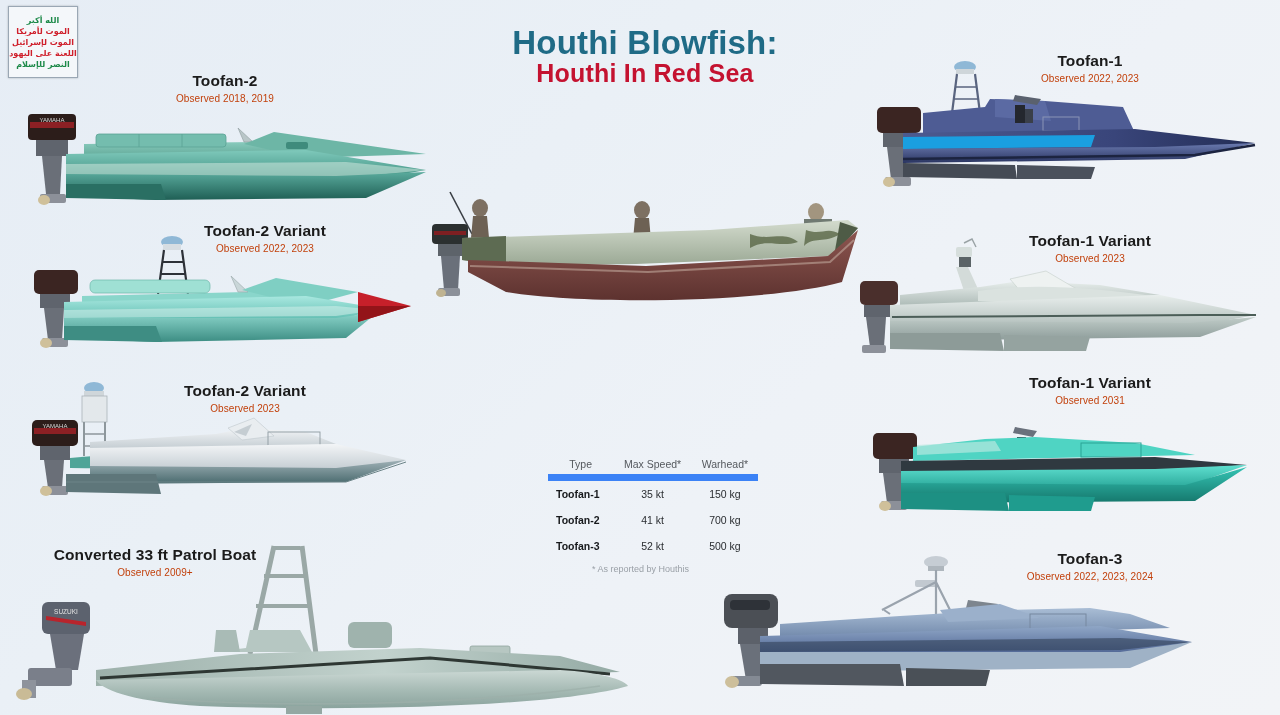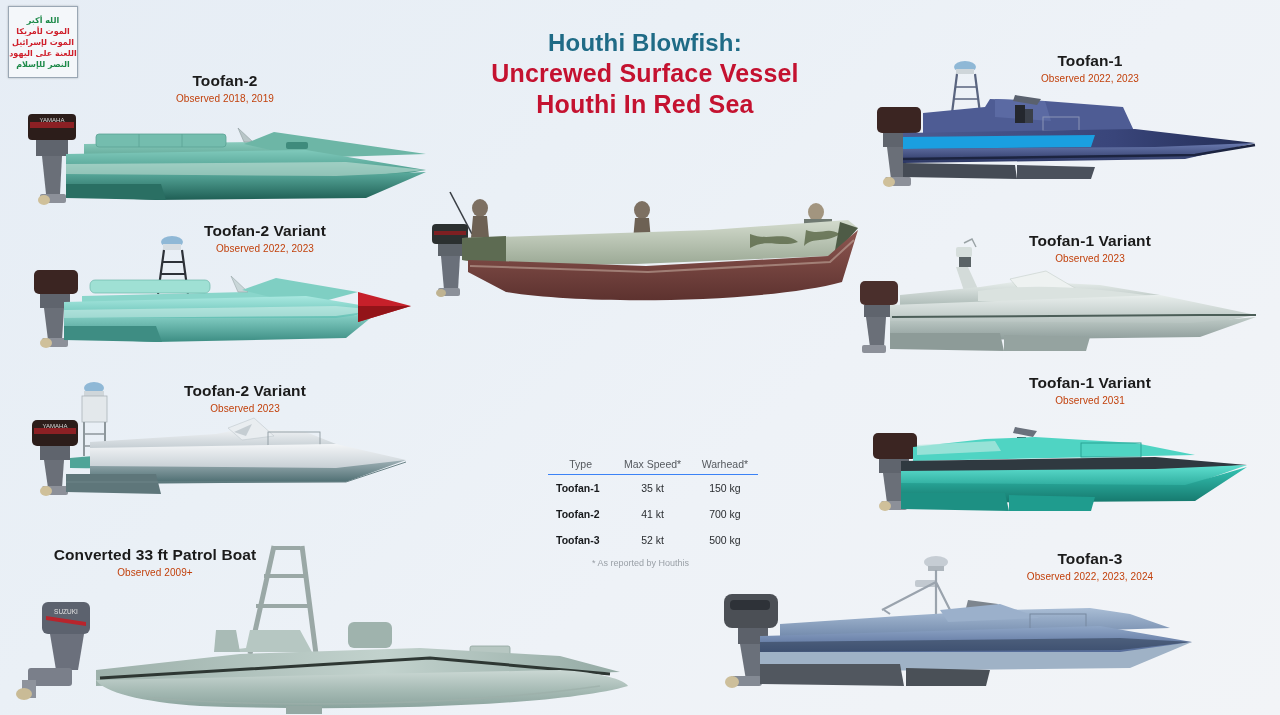--- a/index.html
+++ b/index.html
@@ -25,39 +25,39 @@
     font-size:8px;line-height:11px;font-weight:bold;direction:rtl;
     font-family:"DejaVu Sans", sans-serif;white-space:nowrap;
     letter-spacing:.3px;
   }
   .g{color:#1e8a4a;}
   .r{color:#cf1f2b;}
 
   
   #title-block{left:400px;top:28px;width:490px;text-align:center;}
   #title-main{
-    font-size:24px;font-weight:bold;color:#1f6b86;letter-spacing:.2px;
+    font-size:33px;font-weight:bold;color:#1f6b86;letter-spacing:.2px;
     line-height:30px;
   }
   #title-sub{
     font-size:25px;font-weight:bold;color:#c41230;line-height:31px;
     letter-spacing:.2px;
   }
 
   
   .lbl{text-align:center;line-height:1.2;}
   .lbl .name{font-size:15.5px;font-weight:bold;color:#1b1b1b;letter-spacing:.1px;}
   .lbl .obs{font-size:10px;color:#c2410c;margin-top:2px;letter-spacing:.1px;}
 
   
   #spec{left:548px;top:458px;width:210px;}
   #spec table{border-collapse:collapse;width:100%;font-size:10.5px;color:#2a2d31;}
   #spec th{
     font-weight:normal;color:#55595e;font-size:10.5px;padding:0 6px 4px 6px;
-    border-bottom:1px solid #3b82f6;text-align:center;white-space:nowrap;
+    border-bottom:7px solid #3b82f6;text-align:center;white-space:nowrap;
   }
   #spec th.tl{text-align:center;}
   #spec td{padding:7px 6px 7px 6px;text-align:center;white-space:nowrap;}
   #spec td.type{font-weight:bold;color:#17191c;text-align:left;padding-left:8px;}
   #spec .note{font-size:9px;color:#9aa0a7;margin-top:5px;padding-left:6px;margin-left:38px;}
 
   
   .boat{position:absolute;}
   .boat svg{display:block;overflow:visible;}
 </style>
@@ -69,21 +69,20 @@
   <div class="abs" id="emblem">
     <div class="ln g">الله أكبر</div>
     <div class="ln r">الموت لأمريكا</div>
     <div class="ln r">الموت لإسرائيل</div>
     <div class="ln r">اللعنة على اليهود</div>
     <div class="ln g">النصر للإسلام</div>
   </div>
 
   <div class="abs" id="title-block">
     <div id="title-main">Houthi Blowfish:</div>
-    <div id="title-sub">Uncrewed Surface Vessel</div>
     <div id="title-sub">Houthi In Red Sea</div>
   </div>
 
   <div class="abs lbl" style="left:120px;top:72px;width:210px;">
     <div class="name">Toofan-2</div>
     <div class="obs">Observed 2018, 2019</div>
   </div>
   <div class="boat" style="left:6px;top:108px;">
     <svg width="420" height="100" viewBox="0 0 420 100">
       <defs>

